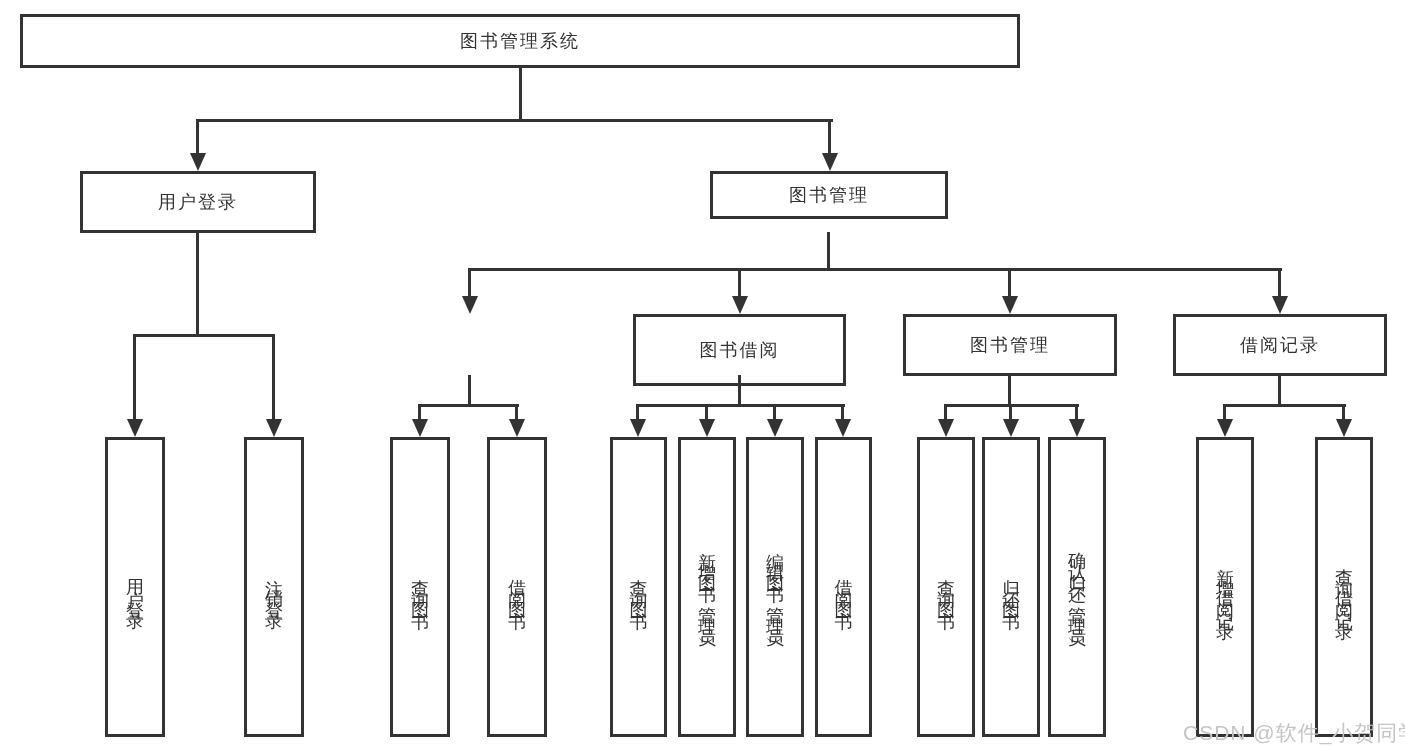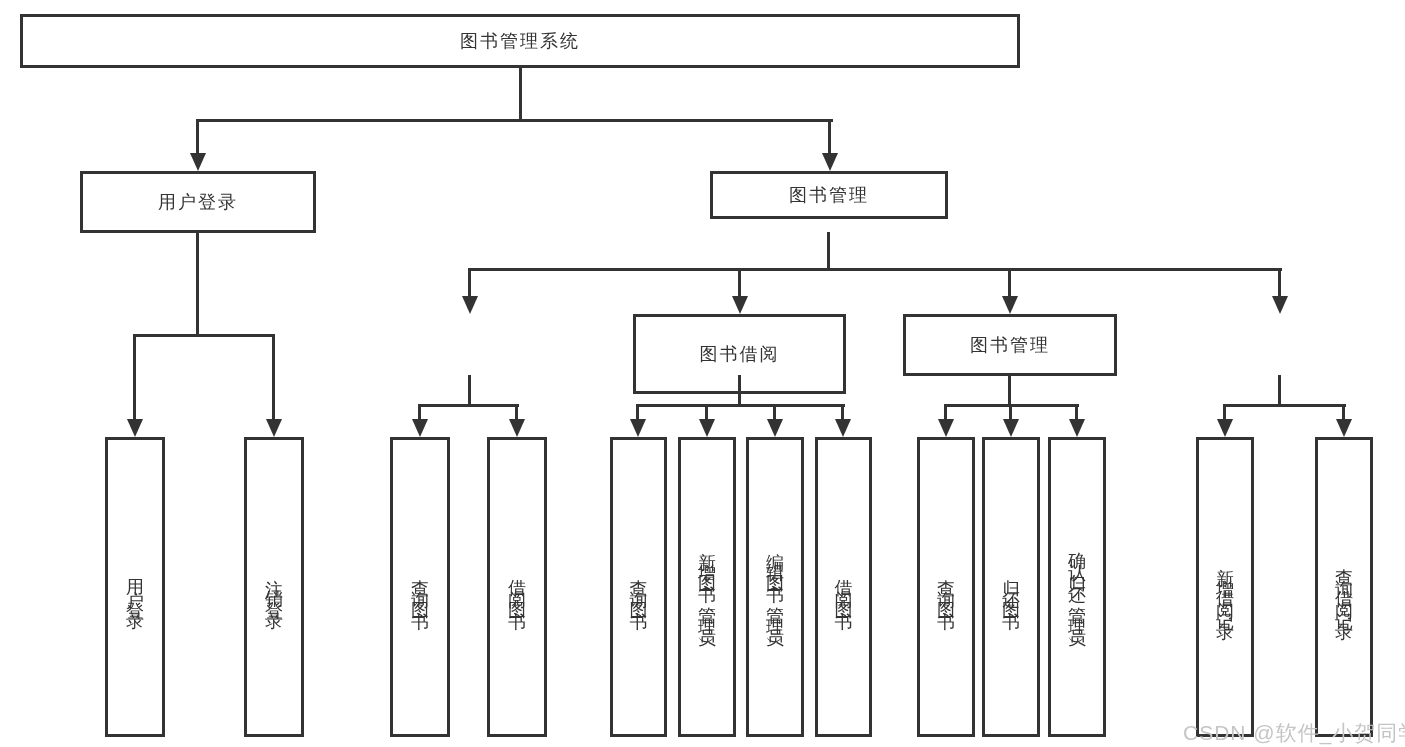--- a/index.html
+++ b/index.html
@@ -57,22 +57,23 @@
   <div class="hline" style="left:468px; top:268px; width:814px;"></div>
   <div class="vline" style="left:468px; top:268px; height:30px;"></div>
   <div class="arrow-down" style="left:462px; top:296px;"></div>
   <div class="vline" style="left:738px; top:268px; height:30px;"></div>
   <div class="arrow-down" style="left:732px; top:296px;"></div>
   <div class="vline" style="left:1008px; top:268px; height:30px;"></div>
   <div class="arrow-down" style="left:1002px; top:296px;"></div>
   <div class="vline" style="left:1278px; top:268px; height:30px;"></div>
   <div class="arrow-down" style="left:1272px; top:296px;"></div>
 
-  <div class="box" style="left:633px; top:314px; width:213px; height:80px;">图书借阅</div>
+  <div class="box" style="left:633px; top:314px; width:213px; height:72px;">图书借阅</div>
   <div class="box" style="left:903px; top:314px; width:214px; height:62px;">图书管理</div>
+  <div class="box" style="left:1173px; top:314px; width:214px; height:62px;">借阅记录</div>
 
   <div class="vline" style="left:468px; top:375px; height:31px;"></div>
   <div class="hline" style="left:418px; top:404px; width:101px;"></div>
   <div class="vline" style="left:418px; top:404px; height:16px;"></div>
   <div class="arrow-down" style="left:412px; top:419px;"></div>
   <div class="vline" style="left:515px; top:404px; height:16px;"></div>
   <div class="arrow-down" style="left:509px; top:419px;"></div>
 
   <div class="vline" style="left:738px; top:375px; height:31px;"></div>
   <div class="hline" style="left:636px; top:404px; width:209px;"></div>

